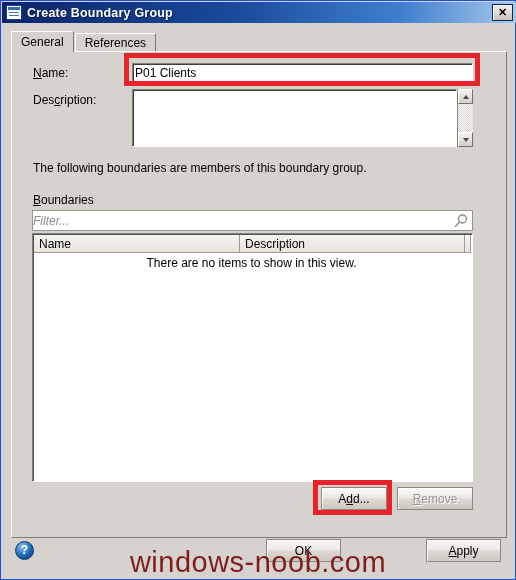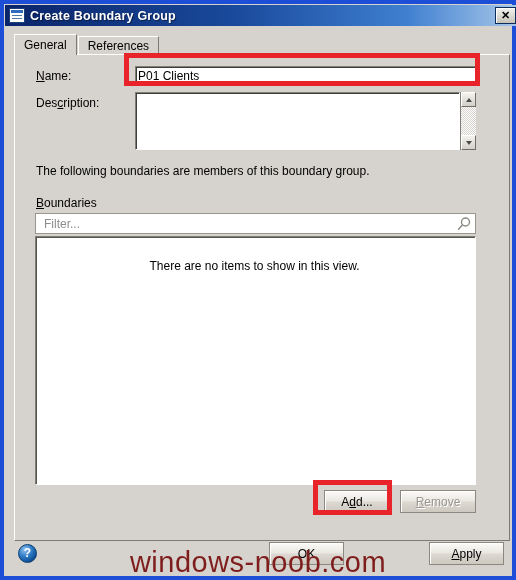--- a/index.html
+++ b/index.html
@@ -16,21 +16,21 @@
     overflow: hidden;
     position: relative;
   }
 
   
   #dialog {
     position: absolute;
     left: 0; top: 0;
     width: 516px; height: 580px;
     background: #d6d3ce;
-    border: 4px solid #1d4ed8;
+    border: 1px solid #1d4ed8;
     box-sizing: border-box;
   }
 
   
   #titlebar {
     position: absolute;
     left: 1px; top: 1px;
     width: 514px; height: 21px;
     background: linear-gradient(to right, #0a246a 0%, #1a4a9c 45%, #3f7fd0 78%, #a9c9ea 100%);
     display: flex;
@@ -238,22 +238,23 @@
     display: flex;
     align-items: center;
   }
   #filter-input {
     flex: 1;
     border: none;
     outline: none;
     font-family: "Liberation Sans", sans-serif;
     font-size: 12px;
     color: #000000;
-    padding: 0 8px;
+    padding: 0 0;
     background: transparent;
+    font-style: italic;
   }
   #filter-input::placeholder { color: #8d8d8d; opacity: 1; }
   #search-icon {
     width: 22px; height: 19px;
     display: flex;
     align-items: center;
     justify-content: center;
     flex: none;
     cursor: pointer;
   }
@@ -417,20 +418,25 @@
     <input id="filter-input" type="text" placeholder="Filter..." style="">
     <span id="search-icon">
       <svg width="14" height="14" viewBox="0 0 14 14">
         <circle cx="8.5" cy="5" r="4" fill="none" stroke="#8b8b84" stroke-width="1.4"></circle>
         <line x1="5.4" y1="8.1" x2="1.6" y2="12.2" stroke="#8b8b84" stroke-width="1.4" stroke-linecap="round"></line>
       </svg>
     </span>
   </div>
 
   <div id="listview">
+    <div id="list-header">
+      <div class="col-head" style="width:206px">Name</div>
+      <div class="col-head" style="width:225px">Description</div>
+      <div class="col-head" style="flex:1"></div>
+    </div>
     <div id="empty-message">There are no items to show in this view.</div>
   </div>
 
   <div class="btn" id="add-button">
       <span>A</span>
       <u>d</u>
       <span>d...</span>
     </div>
   <div class="btn disabled" id="remove-button">
       <u>R</u>

